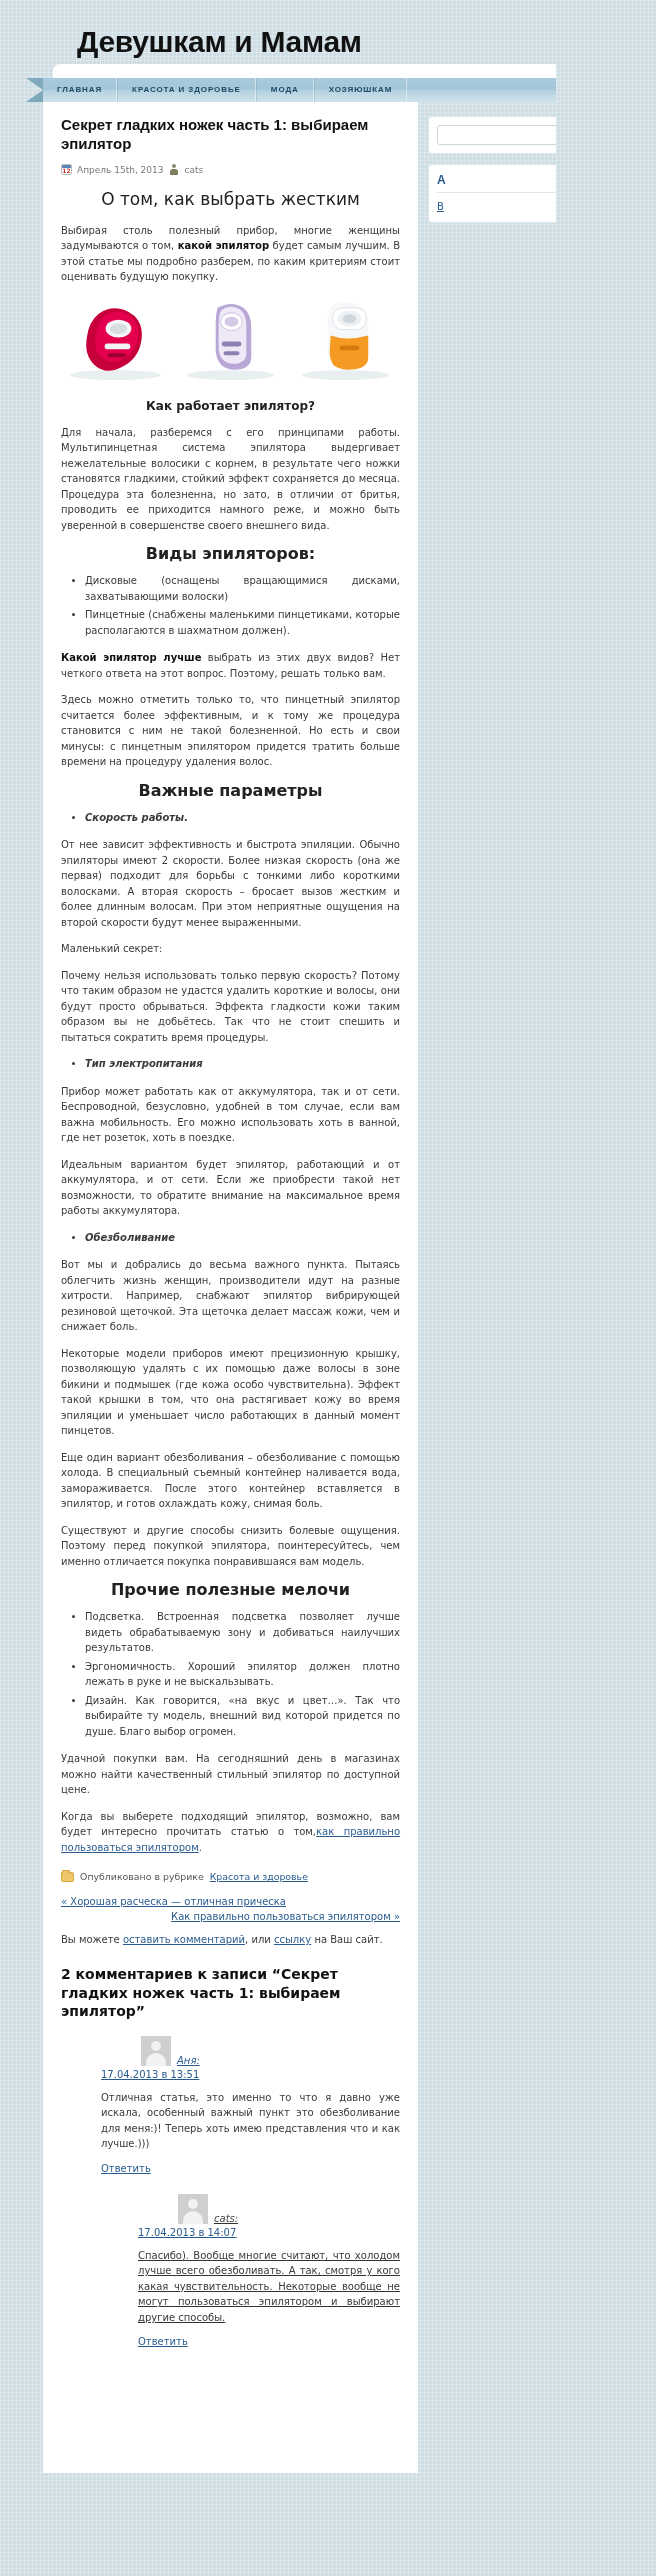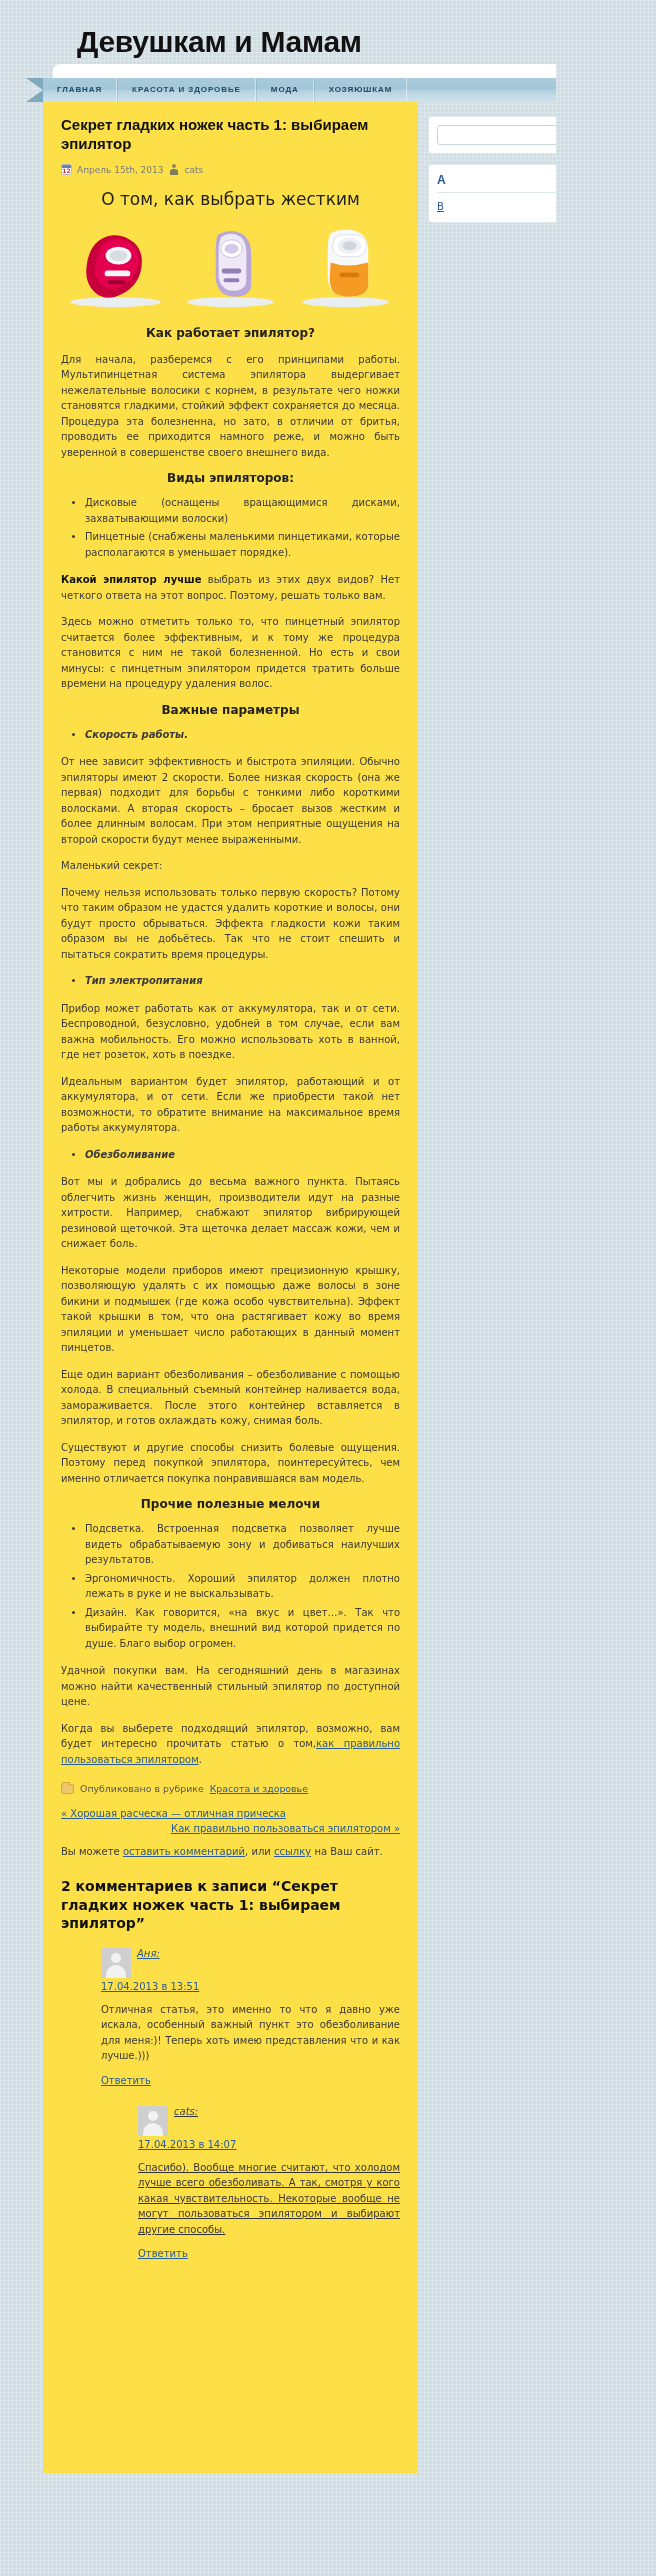--- a/index.html
+++ b/index.html
@@ -68,21 +68,21 @@
     position:absolute; left:18px; top:0;
     width:0;height:0;
     border-top:12px solid #7fa9bd;
     border-bottom:12px solid #7fa9bd;
     border-left:17px solid transparent;
   }
 
   
   .cols { display:flex; align-items:flex-start; }
   .content {
-    background:#fde047;
+    background:#ffffff;
     width:385px;
     margin-left:35px;
     padding:14px 18px 20px 18px;
     min-height:2371px;
   }
   .sidebar {
     width:237px;
     margin-left:10px;
     padding-top:14px;
   }
@@ -117,21 +117,21 @@
   h2.sec {
     font-family:"DejaVu Sans", sans-serif;
     font-size:17px; font-weight:normal; color:#222;
     text-align:center; margin:14px 0 14px 0;
   }
   h3.sub {
     font-size:12px; font-weight:bold; color:#222;
     text-align:center; margin:18px 0 12px 0;
   }
   h4.sub2 {
-    font-size:12px; font-weight:bold; color:#222;
+    font-size:16px; font-weight:bold; color:#222;
     text-align:center; margin:8px 0 10px 0;
   }
   p.body {
     font-size:10px; line-height:1.55; color:#3a3a3a;
     text-align:justify; margin:0 0 11px 0;
   }
   p.body b { color:#111; }
   ul.blist { margin:0 0 12px 0; padding-left:24px; }
   ul.blist li { font-size:10px; line-height:1.55; color:#3a3a3a; text-align:justify; margin-bottom:3px; }
   ul.blist li i { font-style:italic;font-weight:bold; }
@@ -151,21 +151,21 @@
   .ico-folder:before{content:"";position:absolute;left:0;top:-3px;width:6px;height:3px;background:#eec76b;border:1px solid #d9a93c;border-bottom:none;border-radius:1px 1px 0 0;}
   .navpost { font-size:10px; margin:4px 0; }
   .navpost.right { text-align:right; }
   .youcan { font-size:10px; color:#3a3a3a; margin:12px 0 0 0; }
 
   h3.comments-title {
     font-size:14px; font-weight:bold; color:#111; margin:20px 0 16px 0; line-height:1.3;
   }
   .comment { margin-left:40px; margin-bottom:6px; }
   .comment.nested { margin-left:77px;text-decoration:underline; }
-  .cm-head { display:flex; align-items:flex-start; gap:6px; }
+  .cm-head { display:flex; align-items:flex-end; gap:6px;margin-left:40px; }
   .avatar { width:30px;height:30px;background:#cfcfcf;position:relative;flex:0 0 auto; }
   .avatar:before{content:"";position:absolute;left:10px;top:5px;width:10px;height:10px;border-radius:50%;background:#f2f2f2;}
   .avatar:after{content:"";position:absolute;left:5px;top:17px;width:20px;height:13px;border-radius:10px 10px 0 0;background:#f2f2f2;}
   .cm-author { font-size:10px; font-style:italic; color:#2a5c8f; text-decoration:underline; }
   .cm-author-plain { font-size:10px; font-style:italic; color:#444; }
   .cm-date { font-size:10px; color:#2a5c8f; text-decoration:underline; margin:3px 0 10px 0; display:block; }
   .cm-body { font-size:10px; line-height:1.55; color:#3a3a3a; text-align:justify; margin:0 0 10px 0; }
   .cm-reply { font-size:10px; color:#2a5c8f; text-decoration:underline; display:inline-block; margin-bottom:14px; }
 
   
@@ -215,20 +215,21 @@
 
         <div class="post-meta">
           <span class="ico-cal">12</span>
           <span>Апрель 15th, 2013</span>
           <span class="ico-user"></span>
           <span>cats</span>
         </div>
 
         <h2 class="sec">О том, как выбрать жестким</h2>
 
+        <p class="body"><span>Выбирая столь полезный прибор, многие женщины задумываются о том, </span><b>какой эпилятор</b><span> будет самым лучшим. В этой статье мы подробно разберем, по каким критериям стоит оценивать будущую покупку.</span></p>
 
         <div class="imgs">
           <div class="prod">
             <svg width="109" height="85" viewBox="0 0 110 86">
               <ellipse cx="55" cy="80" rx="46" ry="5" fill="#e9eef1"></ellipse>
               <path d="M38 18 q18 -12 36 2 q10 10 7 26 q-3 18 -20 26 q-16 8 -27 -2 q-11 -10 -8 -28 q2 -16 12 -24z" fill="#c7003c"></path>
               <path d="M44 20 q14 -9 28 2 q8 8 6 21 q-3 14 -16 21 q-12 6 -21 -2 q-9 -8 -6 -22 q2 -13 9 -20z" fill="#e4004f"></path>
               <ellipse cx="58" cy="33" rx="13" ry="9" fill="#f6f7f9"></ellipse>
               <ellipse cx="58" cy="33" rx="9" ry="5.5" fill="#d8dde2"></ellipse>
               <rect x="44" y="48" width="26" height="6" rx="3" fill="#f3f4f6"></rect>
@@ -258,21 +259,21 @@
             </svg>
           </div>
         </div>
 
         <h3 class="sub">Как работает эпилятор?</h3>
         <p class="body">Для начала, разберемся с его принципами работы. Мультипинцетная система эпилятора выдергивает нежелательные волосики с корнем, в результате чего ножки становятся гладкими, стойкий эффект сохраняется до месяца. Процедура эта болезненна, но зато, в отличии от бритья, проводить ее приходится намного реже, и можно быть уверенной в совершенстве своего внешнего вида.</p>
 
         <h4 class="sub2">Виды эпиляторов:</h4>
         <ul class="blist">
           <li>Дисковые (оснащены вращающимися дисками, захватывающими волоски)</li>
-          <li>Пинцетные (снабжены маленькими пинцетиками, которые располагаются в уменьшает порядке).</li>
+          <li>Пинцетные (снабжены маленькими пинцетиками, которые располагаются в шахматном должен).</li>
         </ul>
 
         <p class="body"><b>Какой эпилятор лучше</b><span> выбрать из этих двух видов? Нет четкого ответа на этот вопрос. Поэтому, решать только вам.</span></p>
         <p class="body">Здесь можно отметить только то, что пинцетный эпилятор считается более эффективным, и к тому же процедура становится с ним не такой болезненной. Но есть и свои минусы: с пинцетным эпилятором придется тратить больше времени на процедуру удаления волос.</p>
 
         <h4 class="sub2">Важные параметры</h4>
         <ul class="blist">
           <li><i>Скорость работы.</i></li>
         </ul>
         <p class="body">От нее зависит эффективность и быстрота эпиляции. Обычно эпиляторы имеют 2 скорости. Более низкая скорость (она же первая) подходит для борьбы с тонкими либо короткими волосками. А вторая скорость – бросает вызов жестким и более длинным волосам. При этом неприятные ощущения на второй скорости будут менее выраженными.</p>

